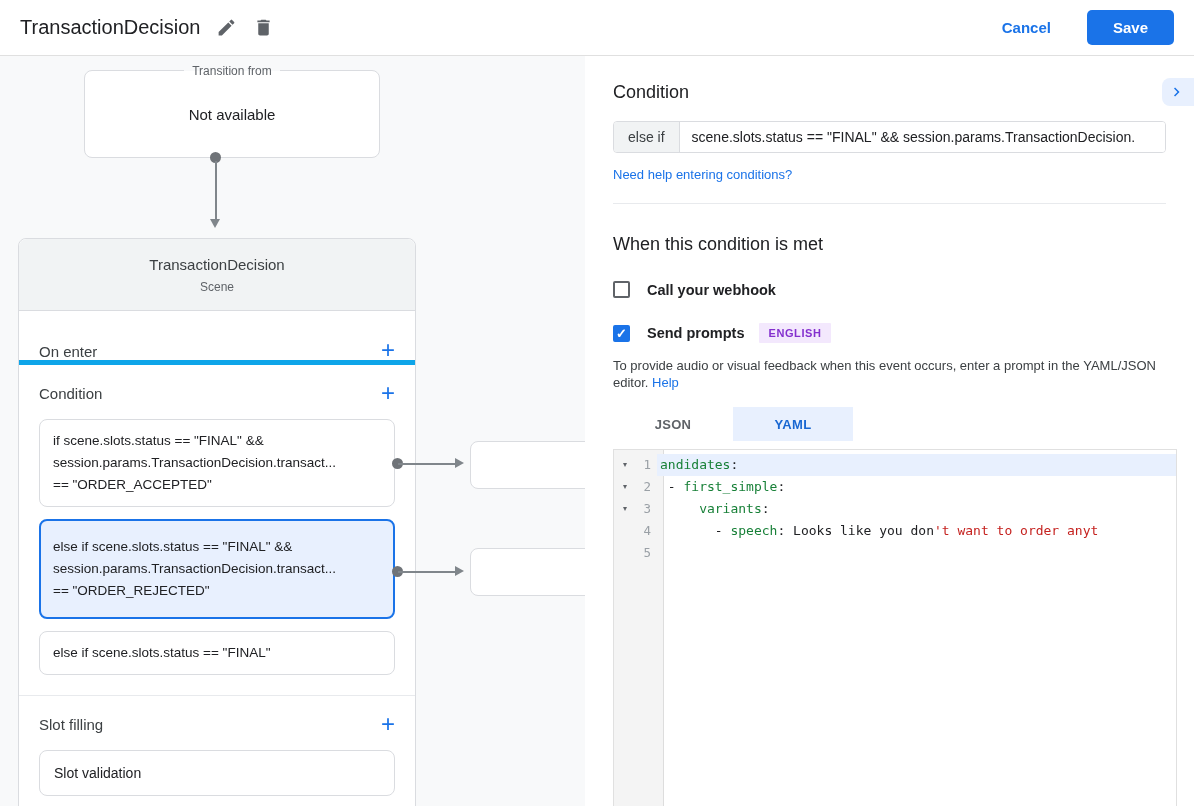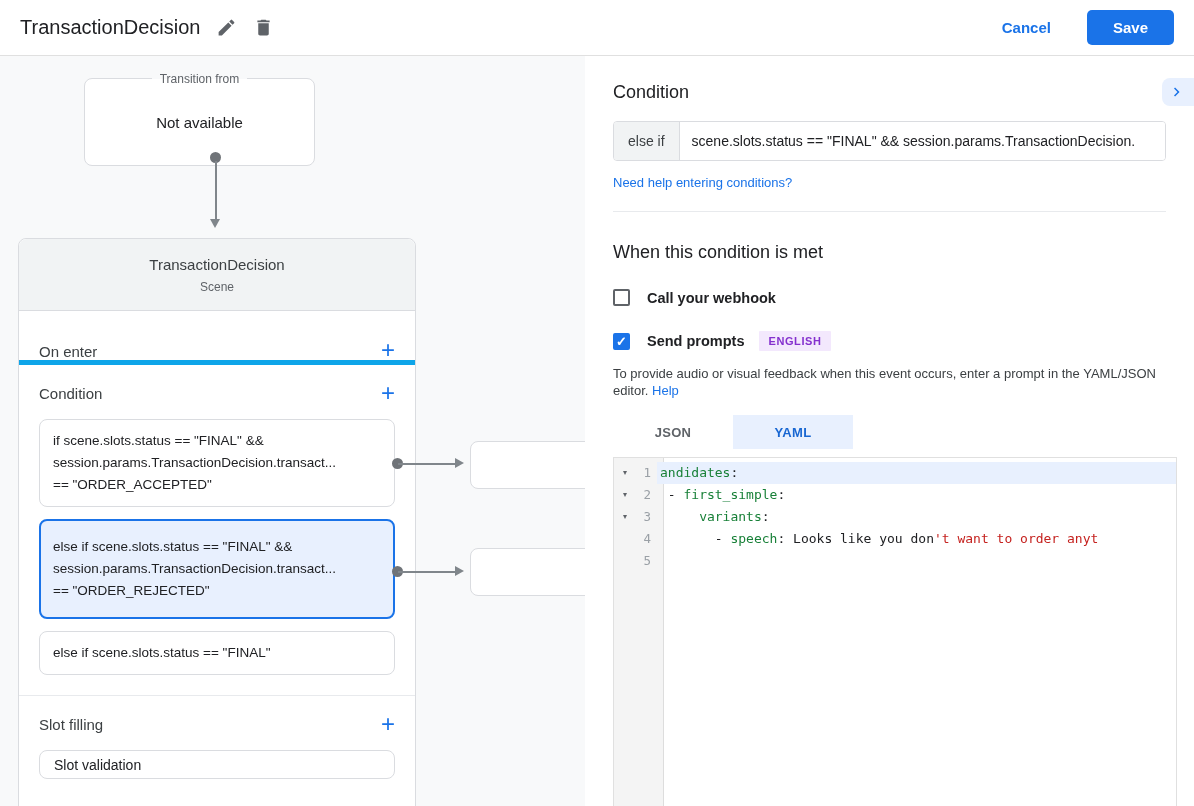--- a/index.html
+++ b/index.html
@@ -26,21 +26,21 @@
   .canvas { width:585px; flex:none; position:relative; background:#f8f9fa; overflow:hidden; }
   .panel { flex:1; background:#fff; position:relative; overflow:hidden; }
 
   
   .flowbox { position:absolute; background:#fff; border:1px solid #dadce0; border-radius:8px; }
   .legend-row { position:absolute; top:-8px; left:0; right:0; display:flex; justify-content:center; }
   .legend-row span { font-size:12px; color:#5f6368; padding:0 8px; line-height:16px;
                      background:linear-gradient(#f8f9fa 50%, #ffffff 50%); }
   .legend-row.on-gray span { background:linear-gradient(#f8f9fa 50%, #f1f3f4 50%); }
 
-  .tfrom { left:84px; top:22px; width:231px; height:88px; }
+  .tfrom { left:84px; top:14px; width:296px; height:88px; }
   .tfrom-content { height:100%; display:flex; align-items:center; justify-content:center;
                    font-size:15px; color:#202124; }
 
   .conn-dot { position:absolute; width:11px; height:11px; border-radius:50%; background:#6f7378; }
   .conn-vline { position:absolute; width:2px; background:#80868b; }
   .conn-varrow { position:absolute; width:0; height:0;
                  border-left:5.5px solid transparent; border-right:5.5px solid transparent;
                  border-top:9px solid #80868b; }
   .conn-hline { position:absolute; height:2px; background:#80868b; }
   .conn-harrow { position:absolute; width:0; height:0;
@@ -62,39 +62,39 @@
 
   .scene-section { padding:16px 0 20px; border-bottom:1px solid #e8eaed; }
   .scene-section.last { border-bottom:none; padding-bottom:0; }
   .sec-head { display:flex; align-items:center; padding:0 20px; height:24px; margin-bottom:14px; }
   .card-list { padding:0 20px; display:flex; flex-direction:column; gap:12px; }
   .cond-card { border:1px solid #dadce0; border-radius:8px; background:#fff;
                padding:10px 13px; cursor:pointer; }
   .cond-card .cline { font-size:13.5px; line-height:22px; color:#202124;
                       white-space:nowrap; overflow:hidden; }
   .cond-card.selected { border:2px solid #1a73e8; background:#e8f0fe; padding:15px 12px; }
-  .slot-card { border:1px solid #dadce0; border-radius:8px; background:#fff; height:29px;
+  .slot-card { border:1px solid #dadce0; border-radius:8px; background:#fff; height:46px;
                display:flex; align-items:center; padding:0 14px; font-size:14px; cursor:pointer; }
 
   .midbox { position:absolute; background:#fff; border:1px solid #dadce0;
             border-radius:8px; width:150px; height:48px; }
   .mb1 { left:470px; top:385px; }
   .mb2 { left:470px; top:492px; }
 
   
   .p-sec1 { position:relative; padding:26px 28px 0; }
   .panel-h { font-size:18px; font-weight:400; color:#202124; }
   .collapse-btn { position:absolute; right:0; top:22px; width:32px; height:28px;
                   background:#e8f0fe; border:none; border-radius:8px 0 0 8px;
                   display:flex; align-items:center; justify-content:flex-start;
                   padding-left:6px; cursor:pointer; }
   .collapse-btn svg { width:18px; height:18px; fill:#1a73e8; }
 
   .cond-row { margin-top:18px; display:flex; border:1px solid #dadce0; border-radius:4px;
-              height:40px; overflow:hidden; }
+              height:32px; overflow:hidden; }
   .cond-prefix { background:#f1f3f4; border-right:1px solid #dadce0; display:flex;
                  align-items:center; padding:0 14px; font-size:14px; color:#3c4043; flex:none; }
   .cond-expr { flex:1; display:flex; align-items:center; padding:0 12px; font-size:14px;
                color:#202124; white-space:nowrap; overflow:hidden; background:#fff; cursor:text; }
   .help-link { display:inline-block; margin-top:14px; font-size:13px; color:#1a73e8;
                text-decoration:none; cursor:pointer; }
   .p-divider { margin:20px 0 0; border-top:1px solid #e8eaed; }
 
   .p-sec2 { padding:30px 28px 0; }
   .check-row { display:flex; align-items:center; margin-top:26px; }

